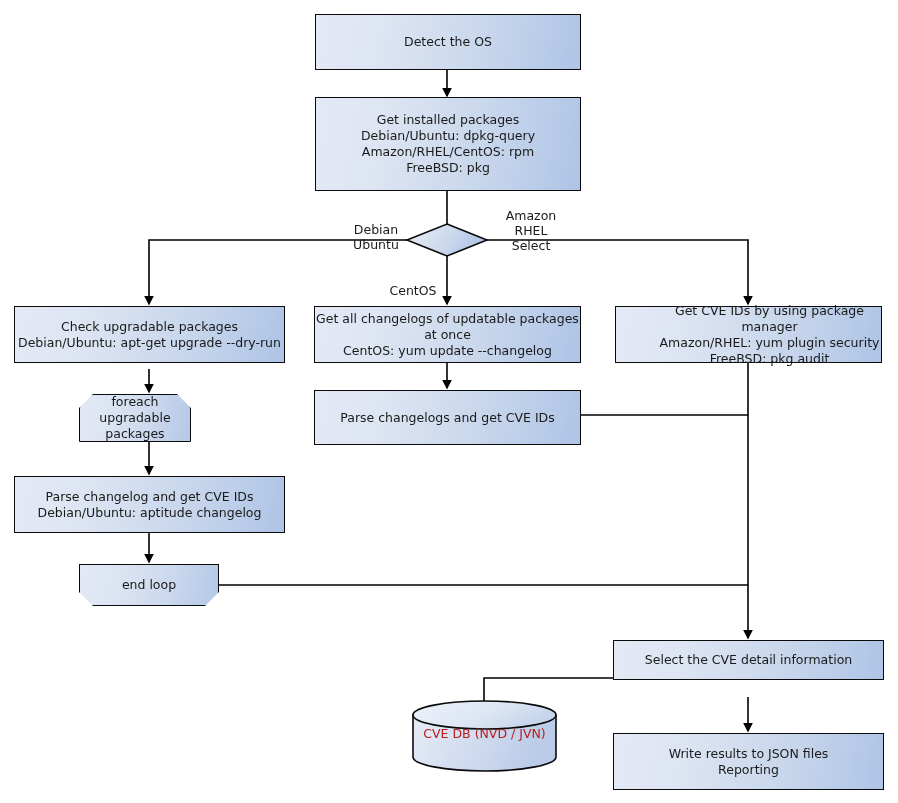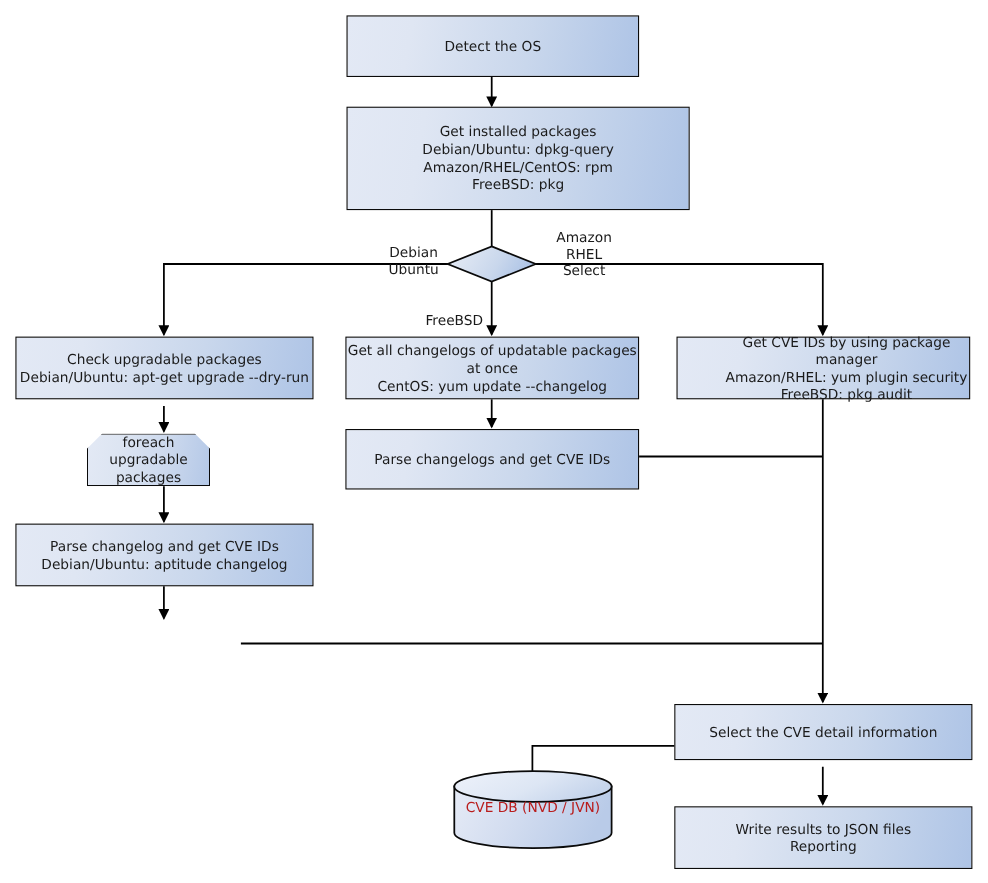--- a/index.html
+++ b/index.html
@@ -138,21 +138,21 @@
     <g>
       <path d="M 413 715 L 413 757 A 71.5 14 0 0 0 556 757 L 556 715 Z" fill="url(#dbGrad)" stroke="#0a0a0a" stroke-width="1.6"></path>
       <ellipse cx="484.5" cy="715" rx="71.5" ry="14" fill="url(#dbTopGrad)" stroke="#0a0a0a" stroke-width="1.6"></ellipse>
     </g>
   </svg>
 
   <div class="node proc" style="left:315px; top:14px; width:266px; height:56px;">
     <span>Detect the OS</span>
   </div>
 
-  <div class="node proc" style="left:315px; top:97px; width:312px; height:94px;">
+  <div class="node proc" style="left:315px; top:97px; width:266px; height:94px;">
     <span>Get installed packages
 Debian/Ubuntu: dpkg-query
 Amazon/RHEL/CentOS: rpm
 FreeBSD: pkg</span>
   </div>
 
   <div class="node proc" style="left:14px; top:306px; width:271px; height:57px;">
     <span>Check upgradable packages
 Debian/Ubuntu: apt-get upgrade --dry-run</span>
   </div>
@@ -175,22 +175,25 @@
 
   <div class="node proc" style="left:314px; top:390px; width:267px; height:55px;text-align:right;">
     <span>Parse changelogs and get CVE IDs</span>
   </div>
 
   <div class="node proc" style="left:14px; top:476px; width:271px; height:57px;">
     <span>Parse changelog and get  CVE IDs
 Debian/Ubuntu: aptitude changelog</span>
   </div>
 
-
-  <div class="node proc" style="left:613px; top:640px; width:271px; height:51px;">
+  <div class="node loopend" style="left:79px; top:564px; width:140px; height:42px;">
+    <span>end loop</span>
+  </div>
+
+  <div class="node proc" style="left:613px; top:640px; width:271px; height:40px;">
     <span>Select the CVE detail information</span>
   </div>
 
   <div class="node proc" style="left:613px; top:733px; width:271px; height:57px;">
     <span>Write results to JSON files
 Reporting</span>
   </div>
 
   <div class="db-label" style="left:413px; top:726px; width:143px;">
     <span>CVE DB (NVD / JVN)</span>
@@ -201,16 +204,16 @@
 Ubuntu</span>
   </div>
 
   <div class="edge-label el-right" style="left:489px; top:193px; width:84px;">
     <span>Amazon
 RHEL
 Select</span>
   </div>
 
   <div class="edge-label" style="left:385px; top:268px; width:56px; text-align:center;">
-    <span>FreeBSD</span>
+    <span>CentOS</span>
   </div>
 
 </div>
 
 </body></html>

